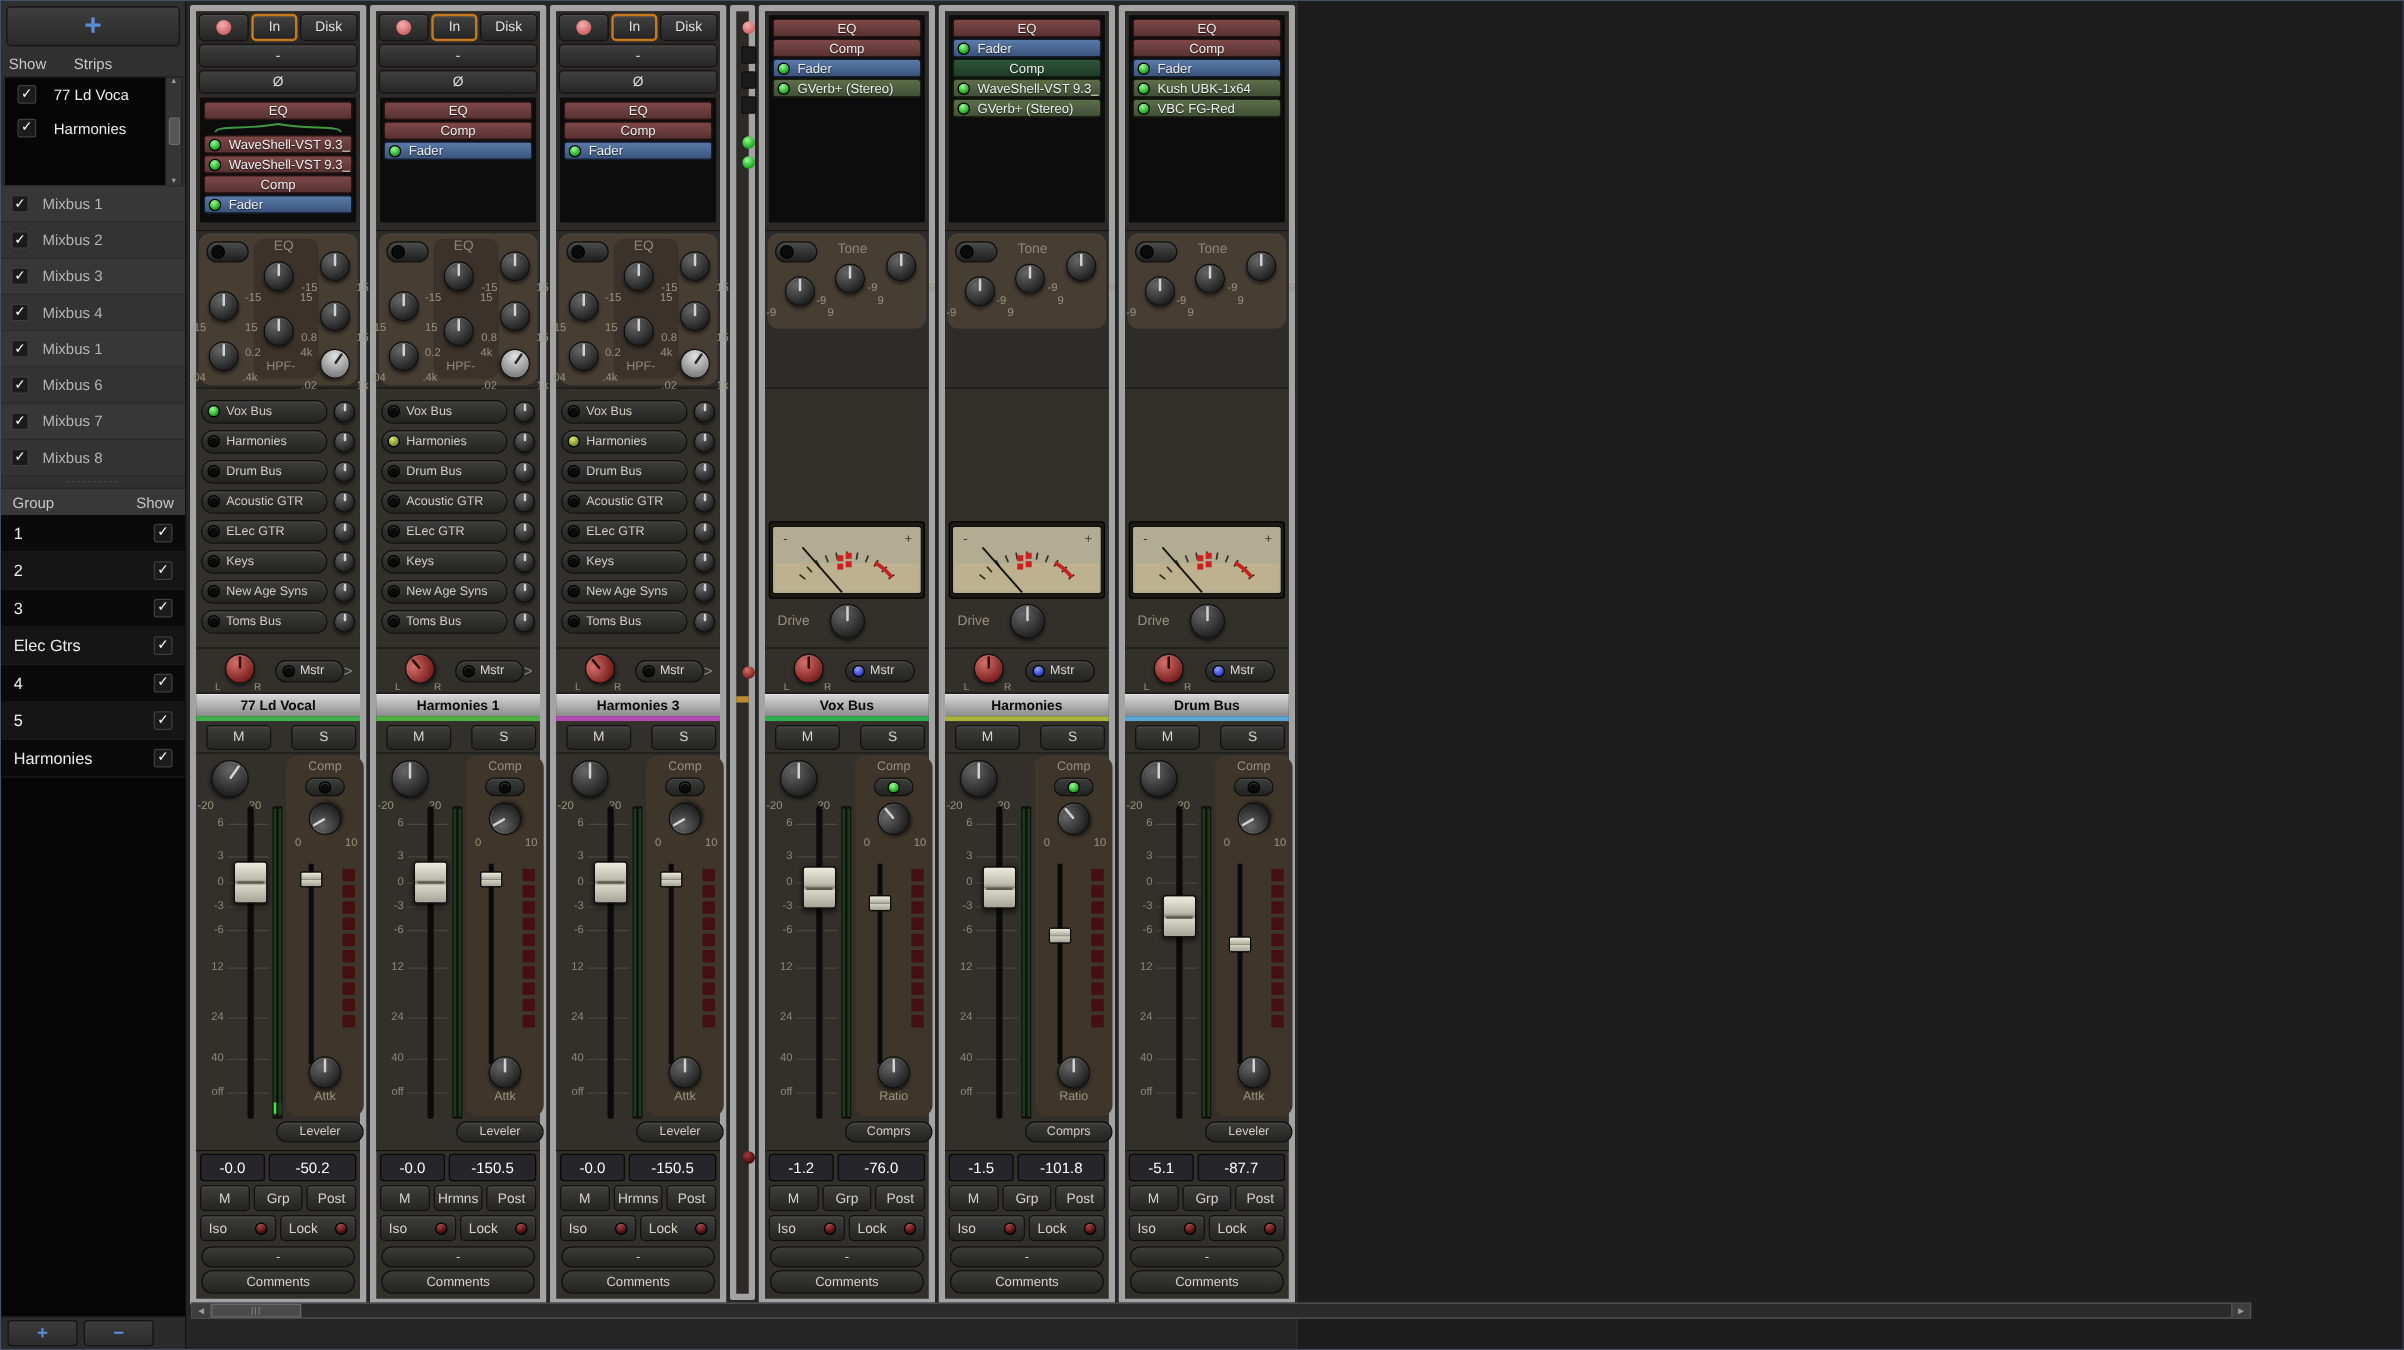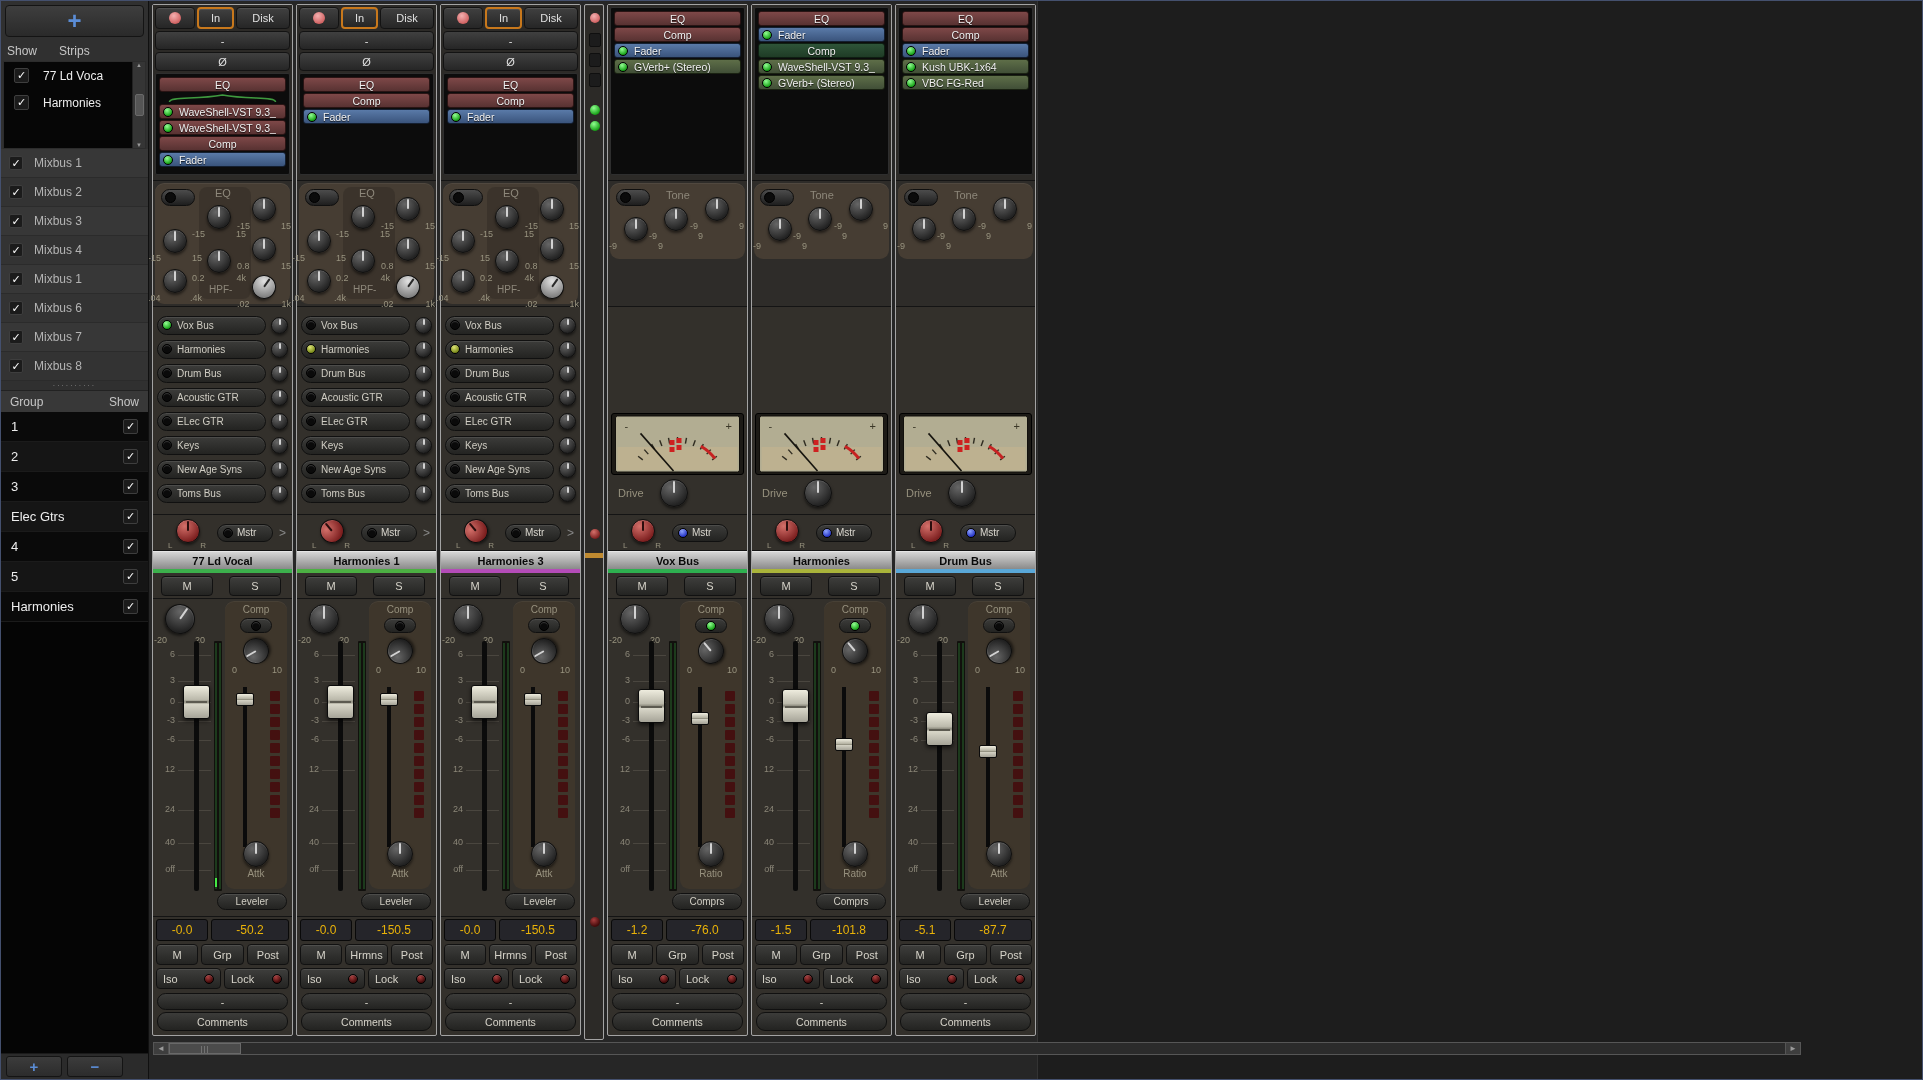--- a/index.html
+++ b/index.html
@@ -29,21 +29,21 @@
 .dotsash{height:9px;color:#808080;font-size:7px;letter-spacing:2px;text-align:center;line-height:9px}
 .gheader{height:22px;display:flex;align-items:center;padding:0 9px;color:#c6c6c6;font-size:12px;justify-content:space-between;background:#383838;border-top:1px solid #222}
 #grouplist{background:#050505;flex:1;display:flex;flex-direction:column}
 .grow{height:30px;display:flex;align-items:center;padding:0 10px;color:#ededed;font-size:13px;justify-content:space-between;background:#0a0a0a;border-bottom:1px solid #1b1b1b;flex:none}
 .grow:nth-child(even){background:#151515}
 #sbbottom{height:26px;display:flex;gap:5px;padding:2px 5px;background:#2b2b2b;border-top:1px solid #1a1a1a}
 .sbbtn{width:56px;background:linear-gradient(#3c3c3c,#2c2c2c);border:1px solid #141414;border-radius:3px;color:#5b8dd6;font-size:15px;font-weight:bold;display:flex;align-items:center;justify-content:center}
 
 #stripsarea{flex:1;position:relative;padding:3px 0 0 3px;overflow:hidden}
 #strips{display:flex;gap:3px;align-items:flex-start}
-.strip{width:141px;flex:none;background:#33302b;border:1px solid #a3a3a3;border-radius:2px;box-shadow:inset 0 1px 0 rgba(255,255,255,.07);position:relative}
+.strip{width:141px;flex:none;background:#33302b;border:5px solid #a3a3a3;border-radius:2px;box-shadow:inset 0 1px 0 rgba(255,255,255,.07);position:relative}
 .gapmaster{width:6px;flex:none}
 .zone{position:relative}
 .hz{height:176px;background:#2c2a27;border-bottom:1px solid #141414;padding:2px}
 .recrow{display:flex;gap:2px;height:22px;margin-bottom:2px}
 .topbtn{background:linear-gradient(#404040,#262626);border:1px solid #131313;border-radius:4px;color:#e0e0e0;font-size:11px;display:flex;align-items:center;justify-content:center;box-shadow:inset 0 1px 0 rgba(255,255,255,.09)}
 .topbtn.rec{width:40px}
 .recdot{width:12px;height:12px;border-radius:50%;background:radial-gradient(circle at 40% 32%,#f4b0b0,#d06262 72%)}
 .topbtn.inbtn{width:37px;border:2px solid #c8781c}
 .topbtn.diskbtn{flex:1}
 .widebtn{height:19px;margin-bottom:2px;background:linear-gradient(#404040,#262626);border:1px solid #131313;border-radius:4px;color:#e0e0e0;font-size:11px;display:flex;align-items:center;justify-content:center}
@@ -136,21 +136,21 @@
 .compknobwrap .khi{position:absolute;right:-13px;top:27px;font-size:9px;color:#98937f}
 .minitrack{position:absolute;left:18px;top:86px;width:4px;height:160px;background:#0b0b0b}
 .minicap{position:absolute;left:11px;width:18px;height:13px;background:linear-gradient(#f0eee0,#b2b0a0 45%,#8a8878 52%,#d2d0c2 58%,#a5a397);border:1px solid #0b0b0b;border-radius:2px}
 .compsegs{position:absolute;right:7px;top:90px;display:flex;flex-direction:column;gap:3px}
 .compsegs i{width:10px;height:10px;background:#441010;border-radius:1px}
 .attkwrap{position:absolute;left:18px;top:240px;width:26px}
 .attklabel{position:absolute;top:27px;width:100%;text-align:center;font-size:10px;color:#97917e}
 .levelerpill{position:absolute;left:64px;top:294px;width:70px;height:17px;justify-content:center;font-size:10px;color:#d0cdc3}
 
 .valrow{display:flex;gap:3px;padding:2px 3px;height:26px}
-.valbox{background:#25252a;border:1px solid #090909;border-radius:3px;color:#eab308;font-size:12px;display:flex;align-items:center;justify-content:center}
+.valbox{background:#25252a;border:1px solid #090909;border-radius:3px;color:#ffffff;font-size:12px;display:flex;align-items:center;justify-content:center}
 .gainval{width:52px}
 .meterval{flex:1}
 .btnrow{display:flex;gap:3px;padding:1px 3px;height:24px}
 .flexbtn{flex:1;height:21px}
 .ledbtn{justify-content:space-between;padding:0 6px}
 .widepill{margin:2px 4px;height:17px;border-radius:9px;background:linear-gradient(#3c3c3a,#232321);border:1px solid #101010;color:#d6d3c9;font-size:10.5px;display:flex;align-items:center;justify-content:center}
 .cmrow{height:19px;margin-bottom:4px}
 
 .strip.narrow{width:20px;height:1036px;background:#2c2a27}
 .nslot{position:absolute;left:4px;width:12px;height:14px;background:#1c1c1c;border:1px solid #0f0f0f;border-radius:2px}

